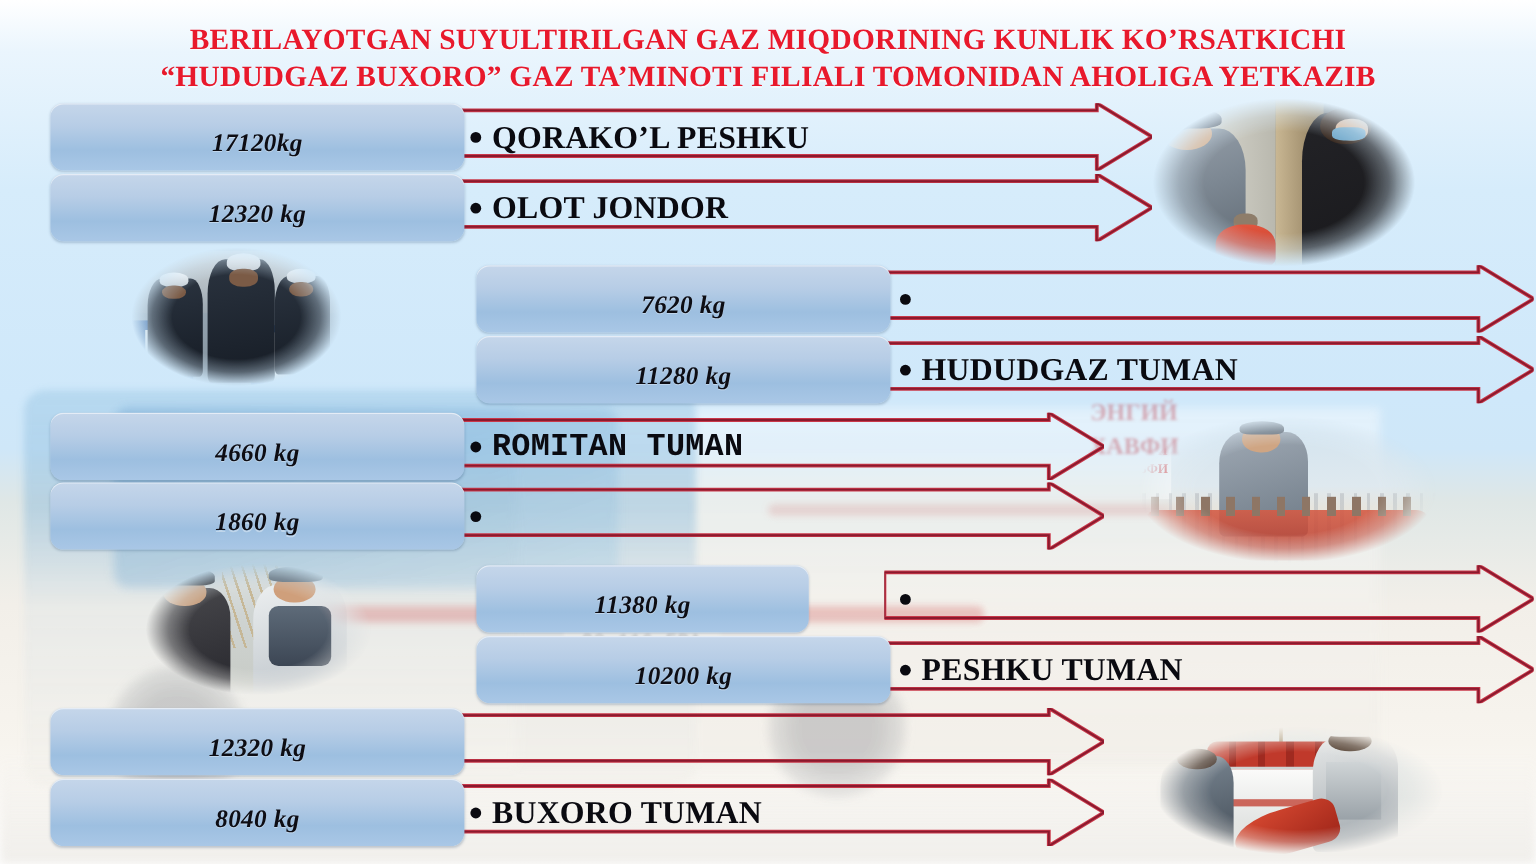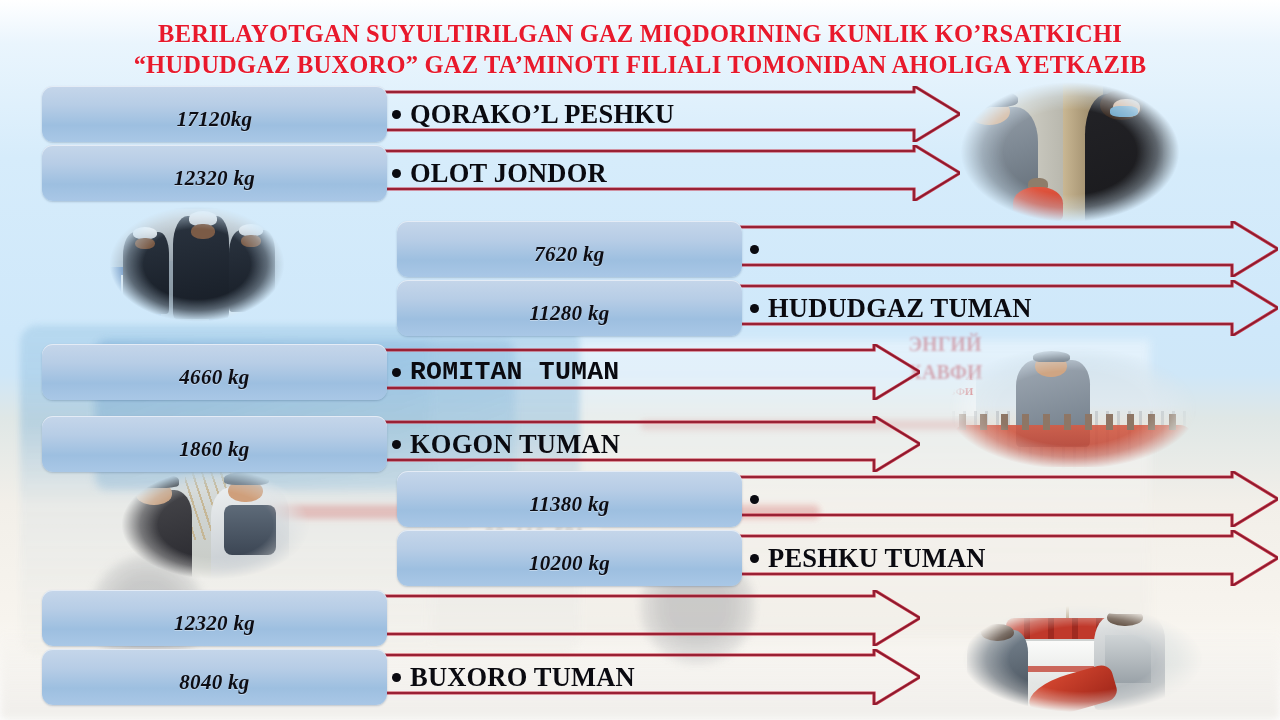--- a/index.html
+++ b/index.html
@@ -355,43 +355,42 @@
           </svg>
         </div>
         <div class="chip" style="left: 42px; width: 345px;">
           <span>4660 kg</span>
         </div>
         <div class="dist" style="left: 392px; font-family: Liberation Mono, monospace;">
           <span class="bul"></span>
           <span>ROMITAN TUMAN</span>
         </div>
       </div>
-      <div class="row" style="left: 0px; top: 416px; width: 1080px;">
+      <div class="row" style="left: 0px; top: 402px; width: 1080px;">
         <div class="arrow" style="left: 380px;">
           <svg width="540" height="56" viewBox="0 0 540 56">
             <polygon points="0,6 494,6 494,0 540,28 494,56 494,44 0,44" fill="none" stroke="#c9384a" stroke-width="3.2" stroke-linejoin="miter"></polygon>
             <polygon points="0,6 494,6 494,0 540,28 494,56 494,44 0,44" fill="none" stroke="#8a1a2e" stroke-width="1.6" stroke-linejoin="miter"></polygon>
           </svg>
         </div>
         <div class="chip" style="left: 42px; width: 345px;">
           <span>1860 kg</span>
         </div>
         <div class="dist" style="left: 392px;">
           <span class="bul"></span>
-          <span>KOGON TUMAN</span>
         </div>
       </div>
       <div class="row" style="left: 0px; top: 471px; width: 1280px;">
         <div class="arrow" style="left: 737px;">
           <svg width="541" height="56" viewBox="0 0 541 56">
             <polygon points="0,6 495,6 495,0 541,28 495,56 495,44 0,44" fill="none" stroke="#c9384a" stroke-width="3.2" stroke-linejoin="miter"></polygon>
             <polygon points="0,6 495,6 495,0 541,28 495,56 495,44 0,44" fill="none" stroke="#8a1a2e" stroke-width="1.6" stroke-linejoin="miter"></polygon>
           </svg>
         </div>
-        <div class="chip" style="left: 397px; width: 345px;">
+        <div class="chip" style="left: 397px; width: 277px;">
           <span>11380 kg</span>
         </div>
         <div class="dist" style="left: 750px;">
           <span class="bul"></span>
         </div>
       </div>
       <div class="row" style="left: 0px; top: 530px; width: 1280px;">
         <div class="arrow" style="left: 737px;">
           <svg width="541" height="56" viewBox="0 0 541 56">
             <polygon points="0,6 495,6 495,0 541,28 495,56 495,44 0,44" fill="none" stroke="#c9384a" stroke-width="3.2" stroke-linejoin="miter"></polygon>

